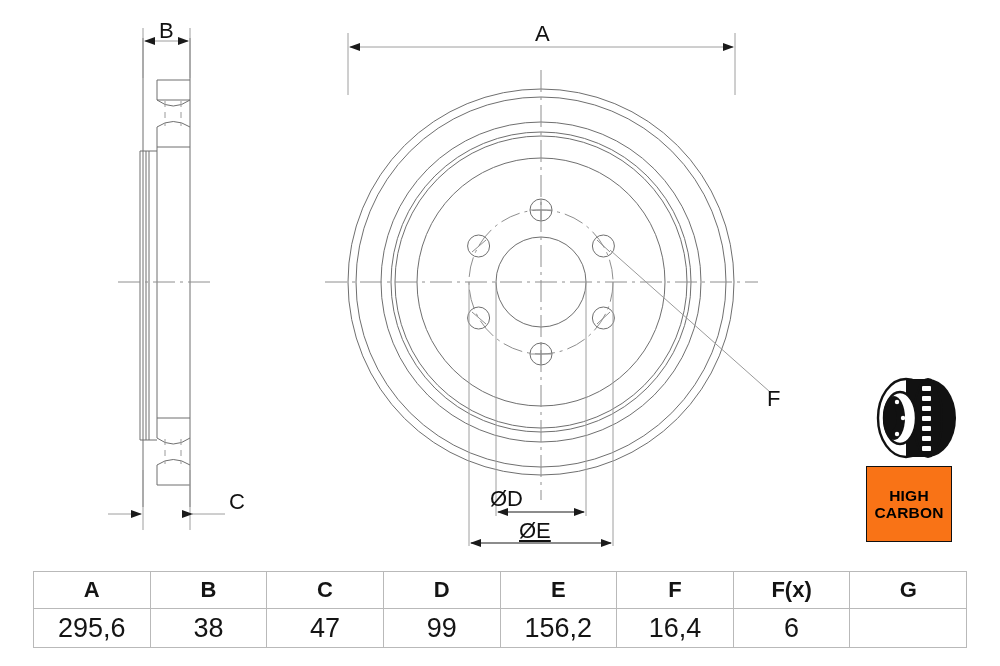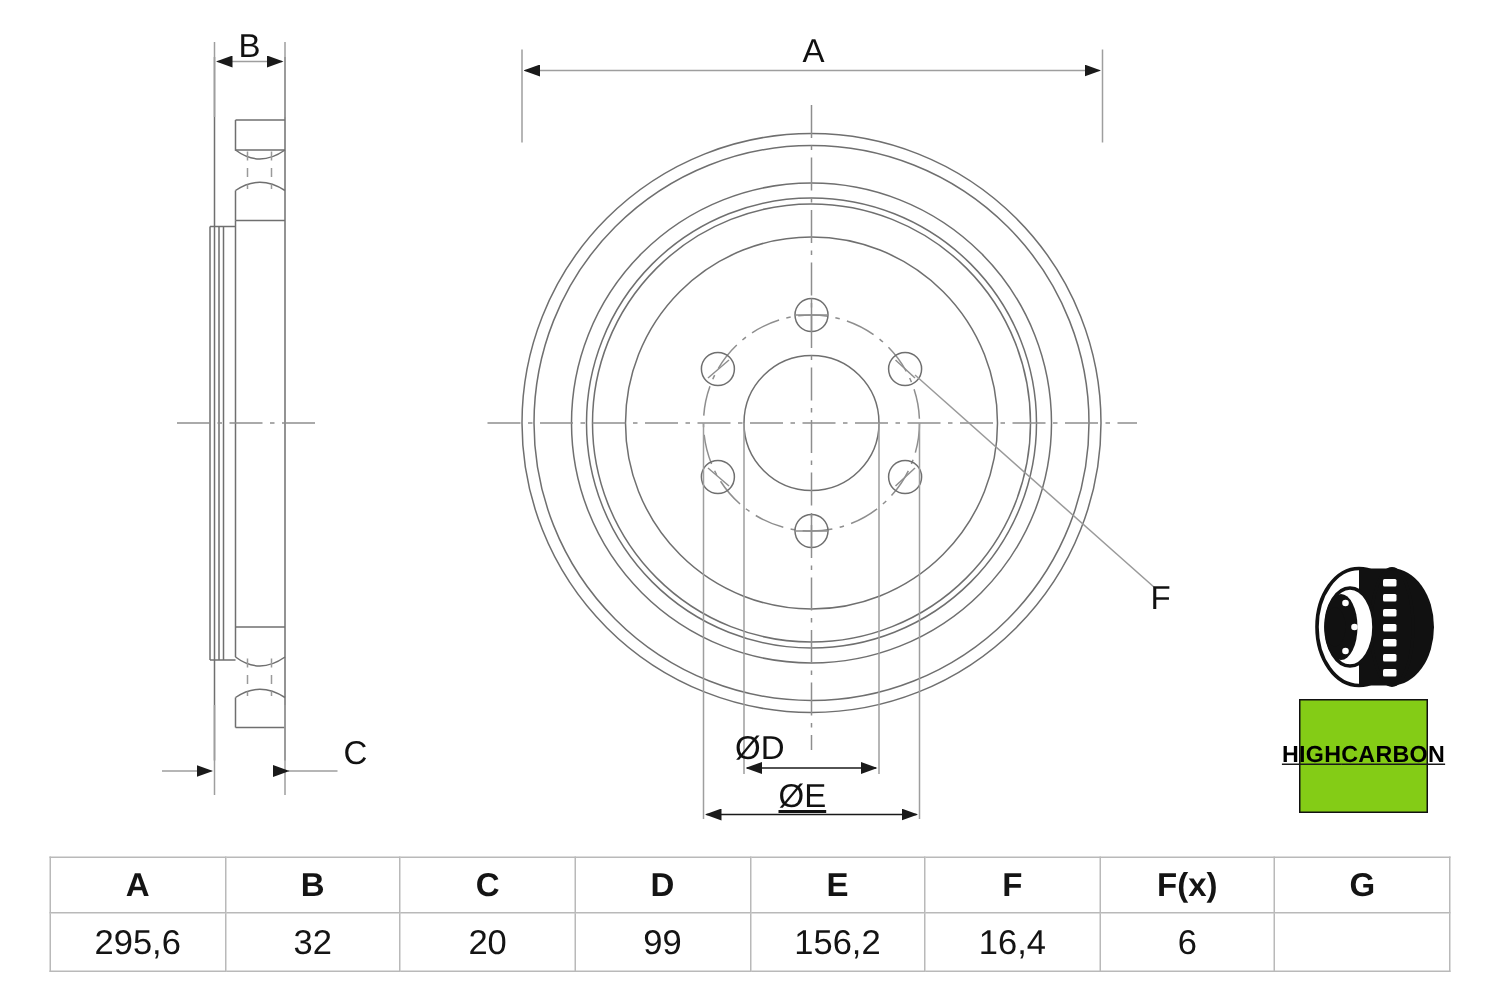--- a/index.html
+++ b/index.html
@@ -12,33 +12,32 @@
   svg.draw{position:absolute;left:0;top:0;width:1000px;height:666px;}
 
   
   .spec-table{
     position:absolute;left:33px;top:571px;width:934px;height:76px;
     border-collapse:collapse;table-layout:fixed;
   }
   .spec-table td{
     border:1px solid #b9b9b9;
     text-align:center;vertical-align:middle;
-    font-size:23px;color:#141414;
+    font-size:27px;color:#141414;
     padding:0;
   }
   .spec-table tr.head td{font-weight:bold;height:36px;font-size:22px;}
   .spec-table tr.vals td{font-weight:normal;height:38px;}
 
   
   .hc-box{
     position:absolute;left:866px;top:466px;width:84px;height:74px;
-    border:1.6px solid #111;background:#84cc16;
-    display:flex;flex-direction:row;align-items:center;justify-content:center;
+    border:1.6px solid #111;background:#f97316;
+    display:flex;flex-direction:column;align-items:center;justify-content:center;
     line-height:1.12;
-    text-decoration:underline;
   }
   .hc-box span{font-weight:bold;font-size:15.5px;letter-spacing:.2px;color:#000;}
 
   
   .lbl{position:absolute;font-size:21px;color:#111;white-space:nowrap;}
   .lbl.big{font-size:22px;}
 </style>
 </head>
 <body>
 
@@ -197,22 +196,22 @@
       <td>B</td>
       <td>C</td>
       <td>D</td>
       <td>E</td>
       <td>F</td>
       <td>F(x)</td>
       <td>G</td>
     </tr>
     <tr class="vals">
       <td>295,6</td>
-      <td>32</td>
-      <td>20</td>
+      <td>38</td>
+      <td>47</td>
       <td>99</td>
       <td>156,2</td>
       <td>16,4</td>
       <td>6</td>
       <td></td>
     </tr>
   </tbody>
     </table>
 
 </div>

